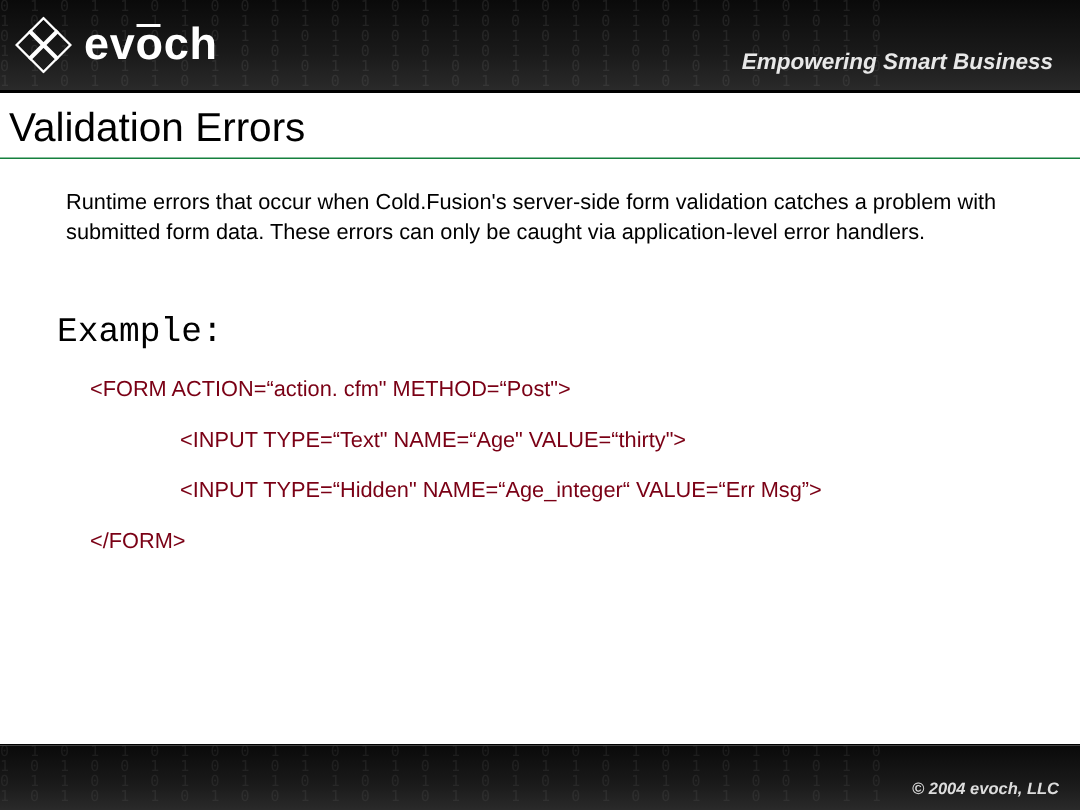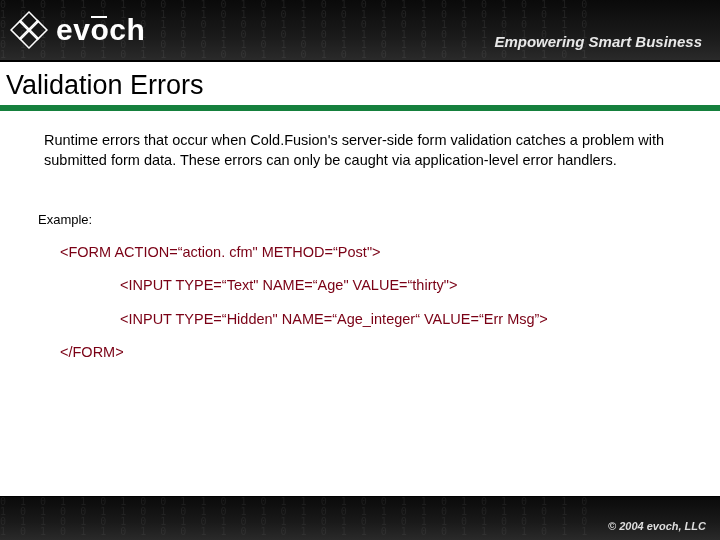--- a/index.html
+++ b/index.html
@@ -57,35 +57,35 @@
     position: absolute;
     right: 18px;
     bottom: 10px;
     color: #e8e8e8;
     font-size: 15px;
     font-weight: bold;
     font-style: italic;
     z-index: 2;
   }
   .title-bar {
-    border-bottom: 6px solid #15803d;
+    border-bottom: 1px solid #15803d;
     padding: 8px 6px 4px 6px;
   }
   .title-bar h1 {
     font-size: 27px;
     font-weight: 400;
     font-family: Arial, sans-serif;
   }
   .content {
     padding: 20px 40px 10px 44px;
     font-size: 14.5px;
     line-height: 1.35;
   }
   .desc { margin-bottom: 41px; }
-  .example-label { font-size: 13px; margin-bottom: 14px; margin-left: -6px; }
+  .example-label { font-size: 23px; margin-bottom: 14px; margin-left: -6px; font-family: Liberation Mono, monospace; }
   .code-line {
     color: #7a0015;
     font-family: Arial, sans-serif;
     font-size: 14.5px;
     margin-bottom: 14px;
   }
   .code-line.l1 { margin-left: 16px; }
   .code-line.l2 { margin-left: 76px; }
   .footer {
     position: absolute;

